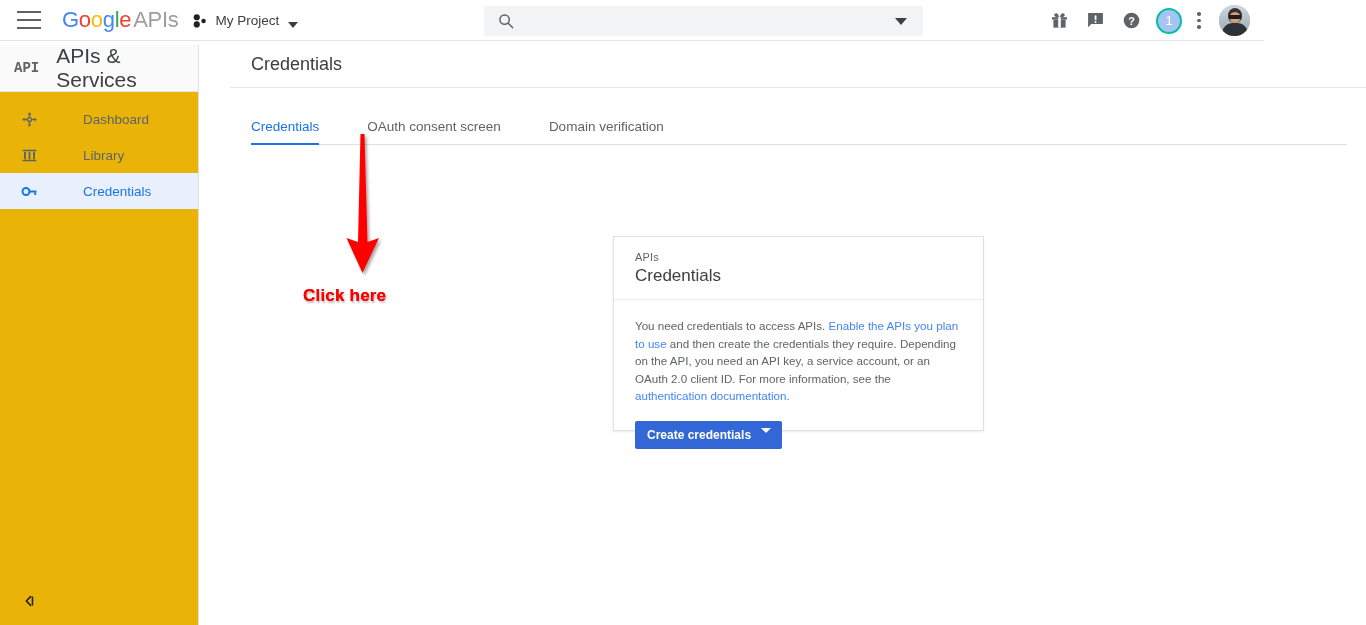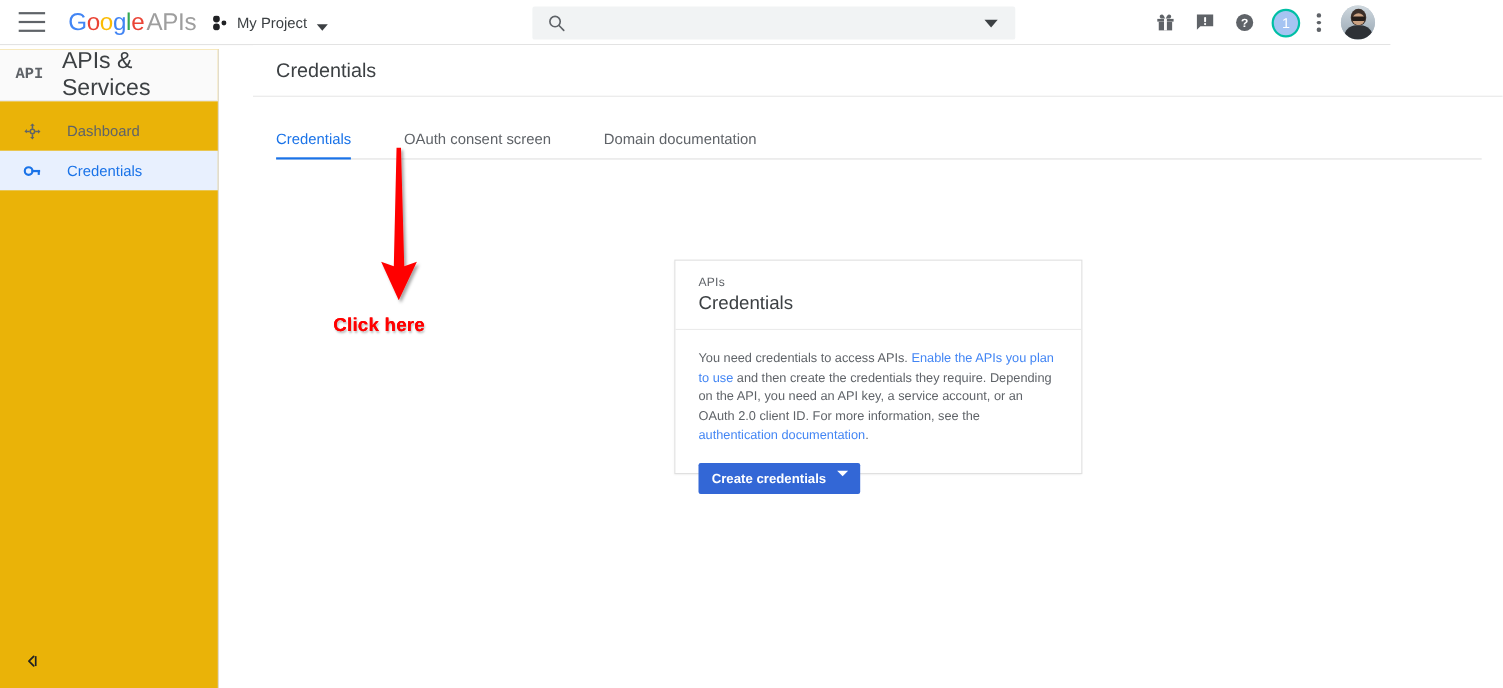--- a/index.html
+++ b/index.html
@@ -133,21 +133,21 @@
     letter-spacing: 0px;
   }
   .sidebar-title { font-size: 21px; color: #3c4043; margin-left: 14px; }
 
   .nav { padding-top: 9px; }
   .nav-item {
     height: 36px; display: flex; align-items: center;
     cursor: pointer; padding-left: 19px;
   }
   .nav-item .nav-ico { width: 20px; height: 20px; display: flex; align-items: center; justify-content: center; }
-  .nav-item .nav-label { font-size: 13.5px; color: #5f6368; margin-left: 22px; }
+  .nav-item .nav-label { font-size: 13.5px; color: #5f6368; margin-left: 44px; }
   .nav-item.active { background: #e8f0fe; }
   .nav-item.active .nav-label { color: #1a73e8; }
 
   .collapse-btn {
     position: absolute; left: 17px; bottom: 16px;
     width: 24px; height: 24px;
     display: flex; align-items: center; justify-content: center;
     cursor: pointer;
   }
 
@@ -320,20 +320,32 @@
           <path d="M10 1.4 12.5 4h-1.7v3.1h-1.6V4H7.5z" fill="#5f6368"></path>
           <path d="M10 18.6 7.5 16h1.7v-3.1h1.6V16h1.2z" fill="#5f6368"></path>
           <path d="M1.4 10 4 7.5v1.7h3.1v1.6H4v1.2z" fill="#5f6368"></path>
           <path d="M18.6 10 16 12.5v-1.7h-3.1V9.2H16V8z" fill="#5f6368"></path>
           <circle cx="10" cy="10" r="2.3" fill="none" stroke="#5f6368" stroke-width="1.5"></circle>
         </svg>
       </span>
       <span class="nav-label">Dashboard</span>
     </div>
 
+    <div class="nav-item">
+      <span class="nav-ico">
+        <svg width="17" height="17" viewBox="0 0 20 20">
+          <rect x="2" y="3.2" width="16" height="1.8" fill="#5f6368"></rect>
+          <rect x="2" y="15" width="16" height="1.8" fill="#5f6368"></rect>
+          <rect x="3.6" y="5.6" width="2.2" height="8.8" fill="#5f6368"></rect>
+          <rect x="8.9" y="5.6" width="2.2" height="8.8" fill="#5f6368"></rect>
+          <rect x="14.2" y="5.6" width="2.2" height="8.8" fill="#5f6368"></rect>
+        </svg>
+      </span>
+      <span class="nav-label">Library</span>
+    </div>
 
     <div class="nav-item active">
       <span class="nav-ico">
         <svg width="17" height="17" viewBox="0 0 20 20">
           <circle cx="5.9" cy="10" r="4.1" fill="none" stroke="#1a73e8" stroke-width="2.3"></circle>
           <rect x="9" y="8.8" width="9.2" height="2.4" fill="#1a73e8"></rect>
           <rect x="15.6" y="11" width="2.3" height="3.1" fill="#1a73e8"></rect>
         </svg>
       </span>
       <span class="nav-label">Credentials</span>
@@ -350,21 +362,21 @@
 
 <div class="main">
 
   <div class="page-head">
     <span class="page-title">Credentials</span>
   </div>
 
   <div class="tabs">
     <div class="tab active">Credentials</div>
     <div class="tab">OAuth consent screen</div>
-    <div class="tab">Domain documentation</div>
+    <div class="tab">Domain verification</div>
   </div>
 
   <div class="card">
     <div class="card-head">
       <div class="card-eyebrow">APIs</div>
       <div class="card-title">Credentials</div>
     </div>
     <div class="card-body">
       <div class="card-text">
         <span>You need credentials to access APIs. </span><a>Enable the APIs you plan to use</a><span> and then create the credentials they require. Depending on the API, you need an API key, a service account, or an OAuth 2.0 client ID. For more information, see the </span><a>authentication documentation</a><span>.</span>

